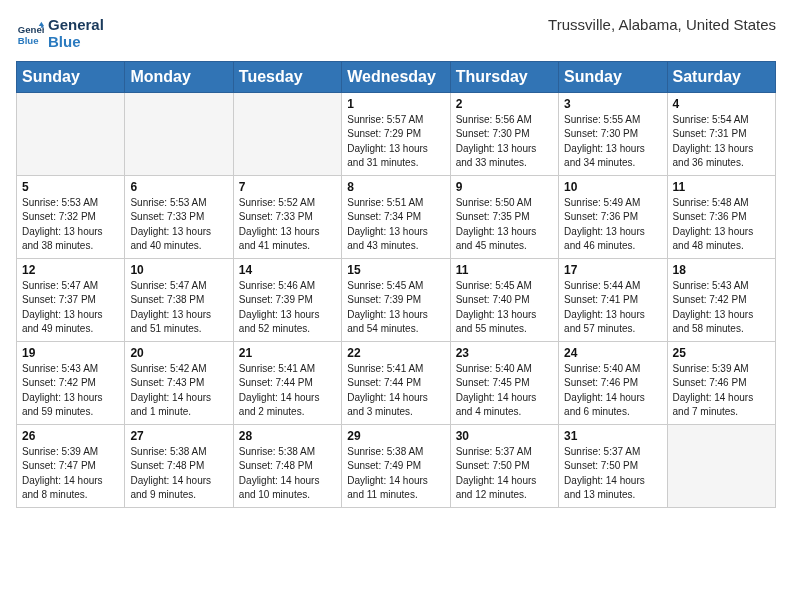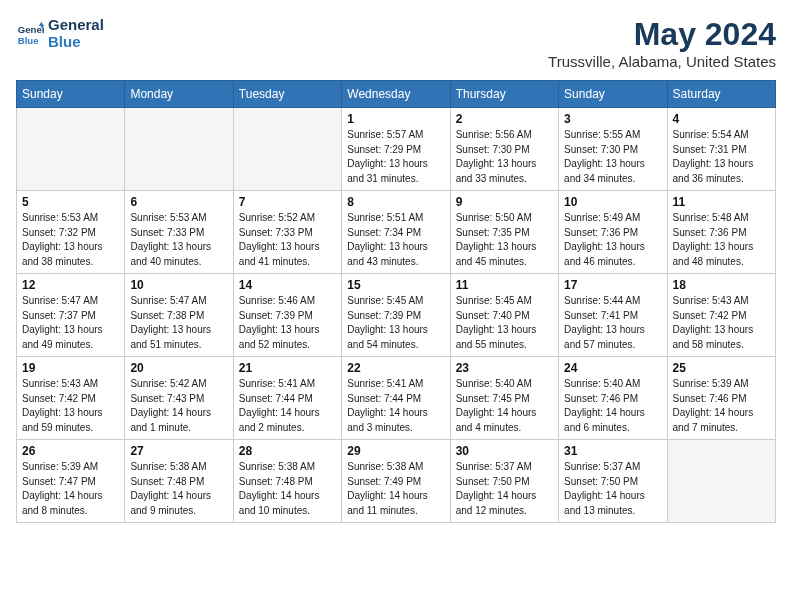--- a/index.html
+++ b/index.html
@@ -41,22 +41,22 @@
     table {
       width: 100%;
       border-collapse: collapse;
       font-size: 10.5px;
     }
     thead tr th {
       background: #3174b5;
       color: #fff;
       text-align: left;
       padding: 6px 5px;
-      font-size: 12px;
-      font-weight: normal;
+      font-size: 16px;
+      font-weight: bold;
       border: 1px solid #2a6099;
     }
     tbody tr td {
       border: 1px solid #ccc;
       vertical-align: top;
       padding: 4px 5px;
       min-height: 80px;
       height: 80px;
       background: #fff;
       color: #222;
@@ -91,21 +91,20 @@
       <text x="2" y="28" font-size="11" font-weight="bold" fill="#2a7abf">Blue</text>
       <polygon points="26,8 32,8 29,3" fill="#2a7abf"></polygon>
       <polygon points="28,10 32,10 30,6" fill="#3174b5"></polygon>
     </svg>
     <div style="display:flex;flex-direction:column;line-height:1.15;">
       <span style="font-size:15px;font-weight:bold;color:#1a3a5c;">General</span>
       <span style="font-size:15px;font-weight:bold;color:#2a7abf;">Blue</span>
     </div>
   </div>
   <div class="title-block">
-    <h1>May 2024</h1>
     <h2>Trussville, Alabama, United States</h2>
   </div>
 </div>
 
 <table>
   <thead>
     <tr id="weekday-header">
         <th>Sunday</th>
         <th>Monday</th>
         <th>Tuesday</th>

